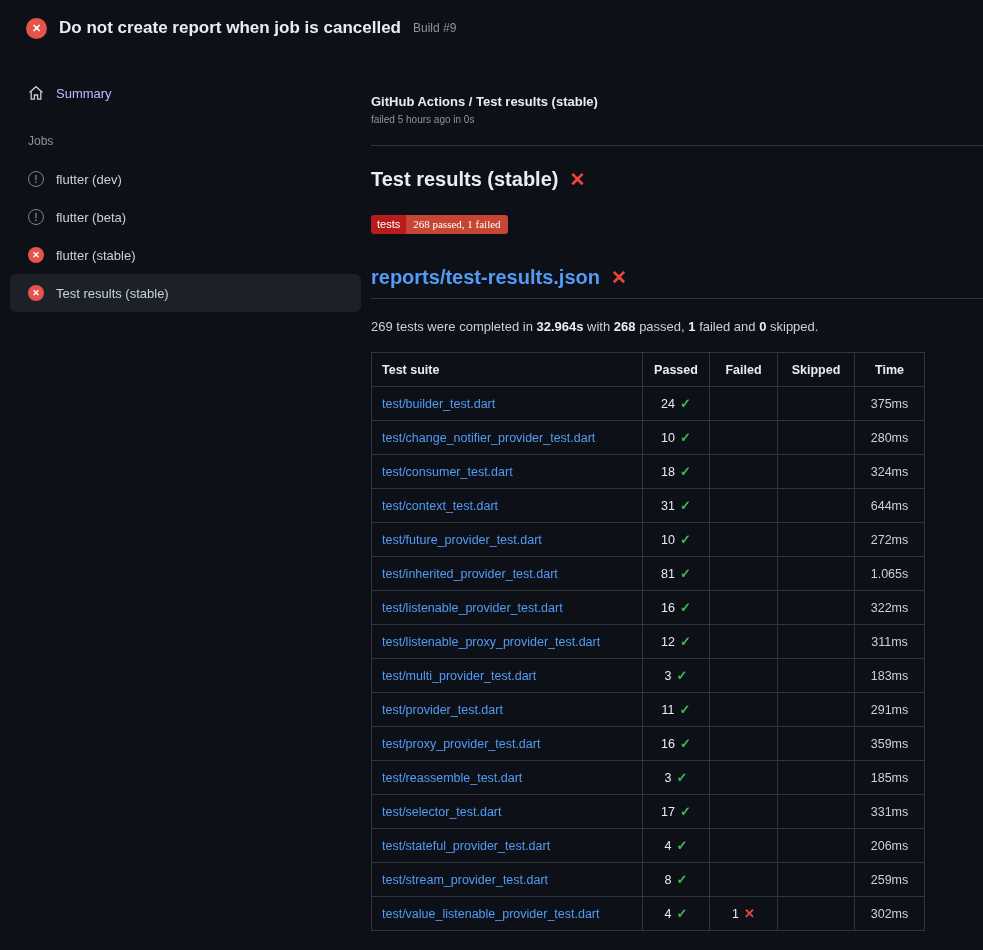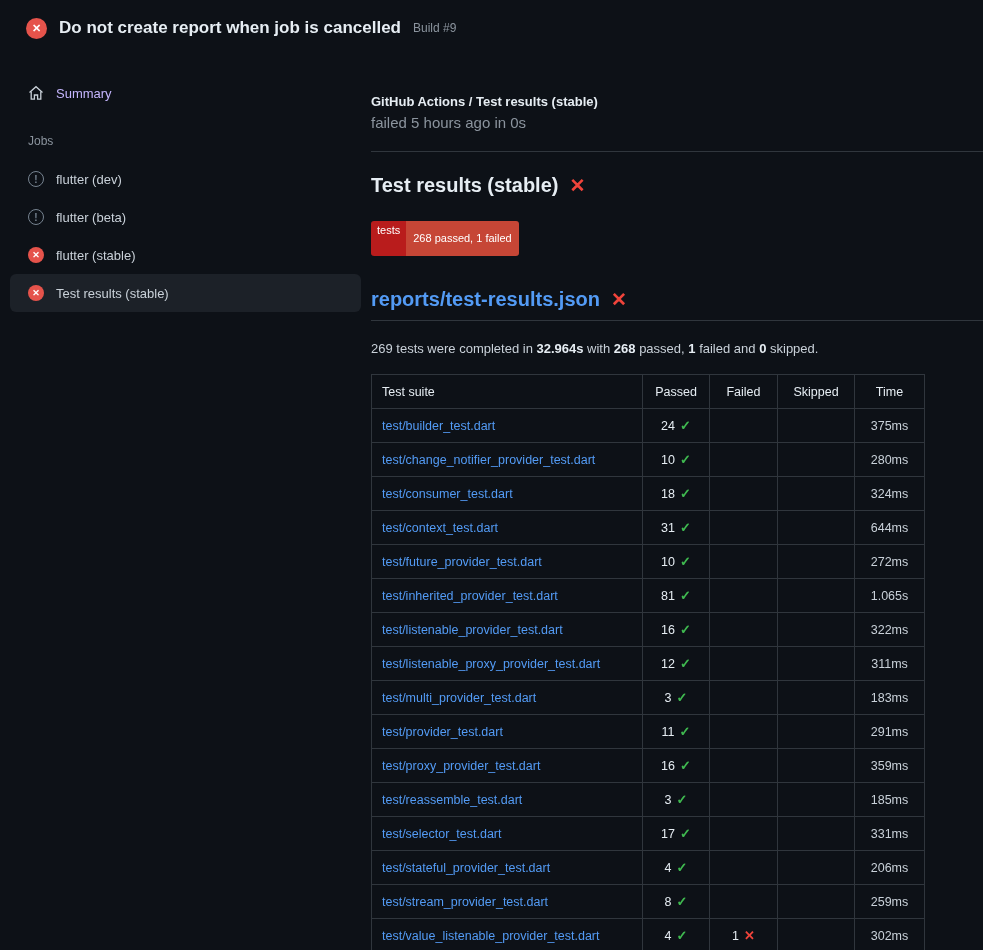--- a/index.html
+++ b/index.html
@@ -65,41 +65,41 @@
   .status-icon.cancelled {
     background: transparent;
     border: 1.5px solid #768390;
     color: #768390;
     font-size: 10px;
   }
 
   
   .main { flex: 1; padding-top: 38px; min-width: 0; }
   .breadcrumb { font-size: 13px; font-weight: bold; color: #e6edf3; }
-  .status-line { margin-top: 5px; font-size: 15px; color: #8b949e; }
+  .status-line { margin-top: 5px; font-size: 10px; color: #8b949e; }
   .divider { border: 0; border-top: 1px solid #30363d; margin-top: 20px; }
 
   .section-heading {
     margin-top: 22px;
     display: flex; align-items: center; gap: 11px;
     font-size: 20px; font-weight: bold; color: #e6edf3;
   }
   .red-x { color: #f0443b; font-weight: bold; font-size: 19px; line-height: 1; }
 
   .badge {
     display: inline-flex;
     margin-top: 24px;
     font-size: 11px;
     border-radius: 3px;
     overflow: hidden;
     color: #ffffff;
     line-height: 1;
   }
   .badge-label { background: #b91c1c; padding: 4px 6px; }
-  .badge-value { background: #c64636; padding: 12px 7px; }
+  .badge-value { background: #c64636; padding: 4px 7px; font-family: Liberation Serif, serif; }
 
   .report-heading {
     margin-top: 32px;
     display: flex; align-items: center; gap: 11px;
     font-size: 20px; font-weight: bold;
     padding-bottom: 9px;
     border-bottom: 1px solid #30363d;
   }
   .report-heading a { color: #539bf5; text-decoration: none; }
 
@@ -115,21 +115,21 @@
     width: 553px;
   }
   .results th, .results td {
     border: 1px solid #30363d;
     padding: 0 10px;
     height: 34px;
     overflow: hidden;
     white-space: nowrap;
   }
   .results th {
-    font-weight: normal; color: #e6edf3; text-align: left; font-size: 12.5px;
+    font-weight: bold; color: #e6edf3; text-align: left; font-size: 12.5px;
   }
   .results th.c-num, .results td.c-num,
   .results th.c-time, .results td.c-time { text-align: center; }
   .results td.c-suite a { color: #539bf5; text-decoration: none; }
   .results td.c-time { color: #c9d1d9; }
   .results .num { color: #e6edf3; }
   .glyph { font-weight: bold; margin-left: 5px; font-size: 13px; }
   .glyph.passed { color: #3fb950; }
   .glyph.failed { color: #f0443b; }
 </style>

